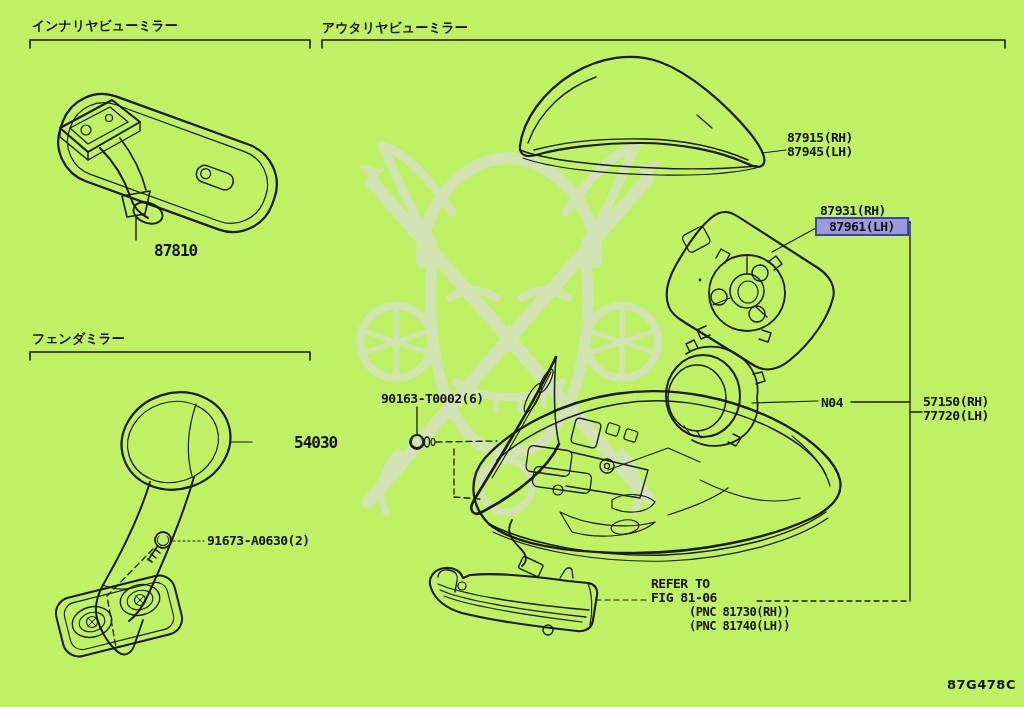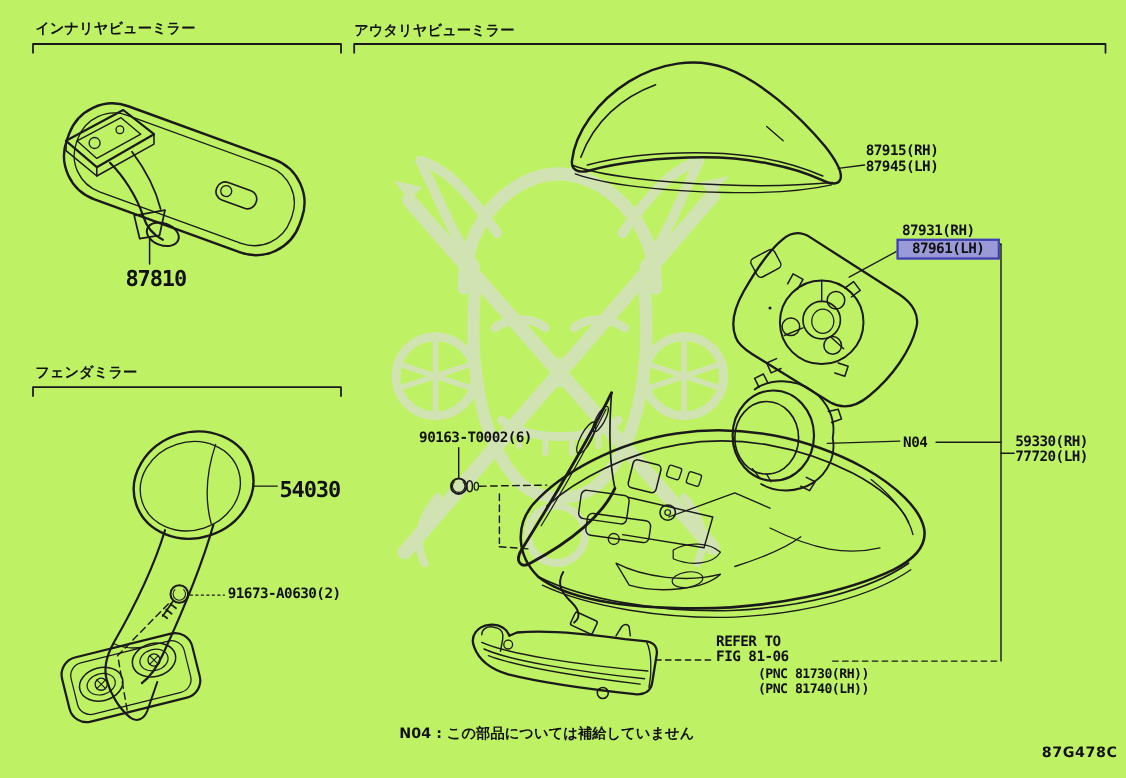--- a/index.html
+++ b/index.html
@@ -2,21 +2,21 @@
 <html><head>
 <meta charset="utf-8">
 <style>
   html,body{margin:0;padding:0;background:#fff;}
   .canvas{position:relative;width:1024px;height:707px;background:#bef264;overflow:hidden;
           font-family:"DejaVu Sans",sans-serif;text-decoration:underline;}
   svg{position:absolute;left:0;top:0;}
   .lbl{position:absolute;white-space:nowrap;color:#111;}
   .sec{font:bold 13px "DejaVu Sans",sans-serif;}
   .pn{font-family:"DejaVu Sans Mono",monospace;font-weight:bold;font-size:13px;letter-spacing:-0.5px;}
-  .pn-lg{font-size:20px;letter-spacing:-1px;}
+  .pn-lg{font-size:16px;letter-spacing:-1px;margin-left:40px;}
   .pn-sm{font-size:12px;letter-spacing:-0.5px;margin-left:38px;}
   .stack div{line-height:14px;text-align:right;}
   .refer div{line-height:14px;}
   .hl{position:absolute;padding:0 12px;border:2px solid #4040b0;background:#9a9ad8;line-height:15px;}
   .note-jp{font:bold 13px "DejaVu Sans",sans-serif;}
   .note-en{font:12.5px "DejaVu Sans",sans-serif;}
   .code{font:bold 13px "DejaVu Sans",sans-serif;letter-spacing:0.5px;}
 </style>
 </head>
 <body>
@@ -220,28 +220,27 @@
   <div>87915(RH)</div>
   <div>87945(LH)</div>
 </div>
 
 <div class="lbl pn" style="left:820px;top:203px">87931(RH)</div>
 <div class="lbl pn hl" style="left: 815px; top: 217px; background: rgb(154, 154, 216); border-color: rgb(64, 64, 176);">87961(LH)</div>
 
 <div class="lbl pn" style="left:821px;top:395px">N04</div>
 
 <div class="lbl pn stack" style="left:923px;top:395px">
-  <div>59330(RH)</div>
+  <div>57150(RH)</div>
   <div>77720(LH)</div>
 </div>
 
 <div class="lbl pn refer" style="left:651px;top:577px">
   <div>REFER TO</div>
   <div>FIG 81-06</div>
   <div class="pn-sm">(PNC 81730(RH))</div>
   <div class="pn-sm">(PNC 81740(LH))</div>
 </div>
 
-<div class="lbl note-jp" style="left:363px;top:658px">N04 :  この部品については補給していません</div>
 
 <div class="lbl code" style="left:947px;top:677px">87G478C</div>
 
 </div>
 
 </body></html>

